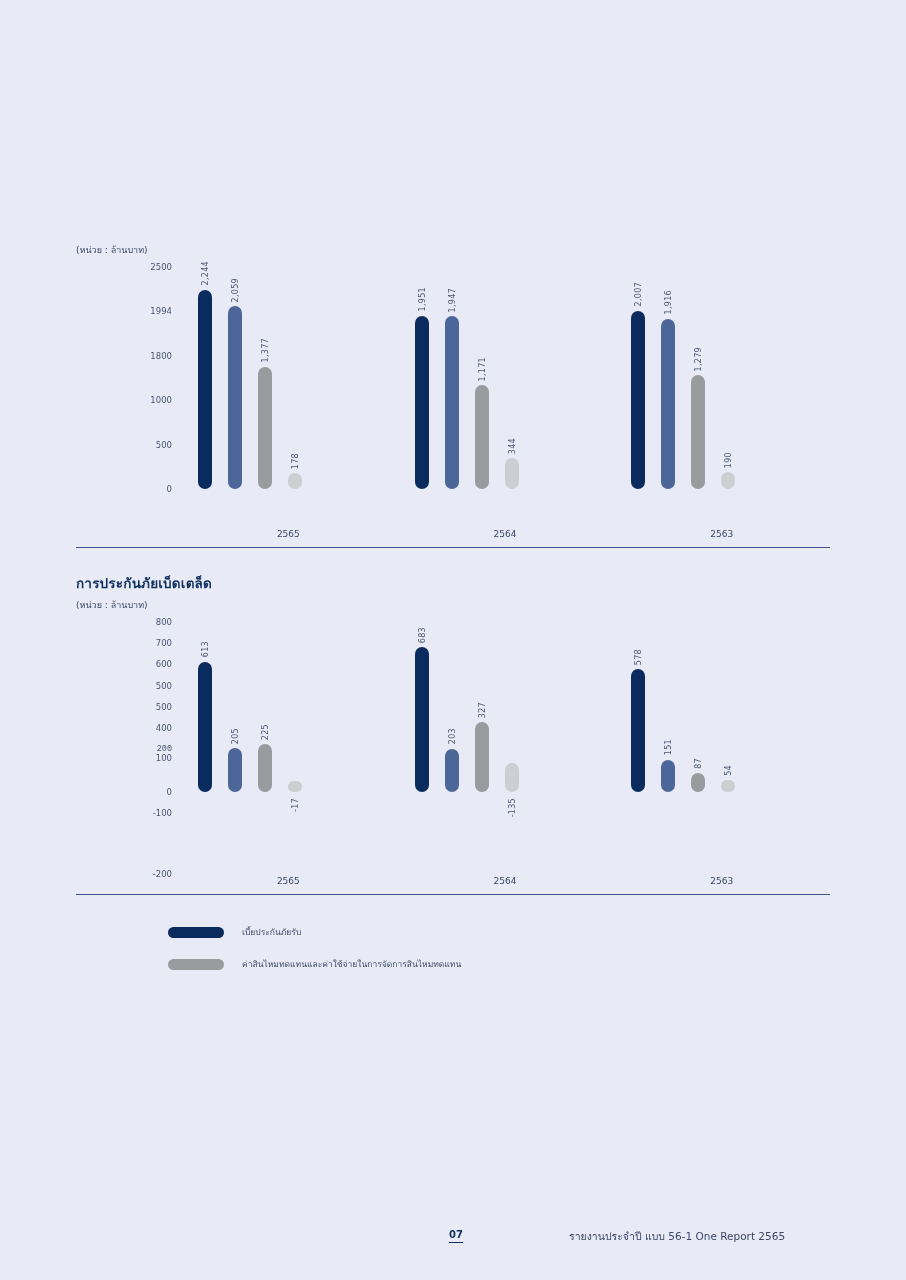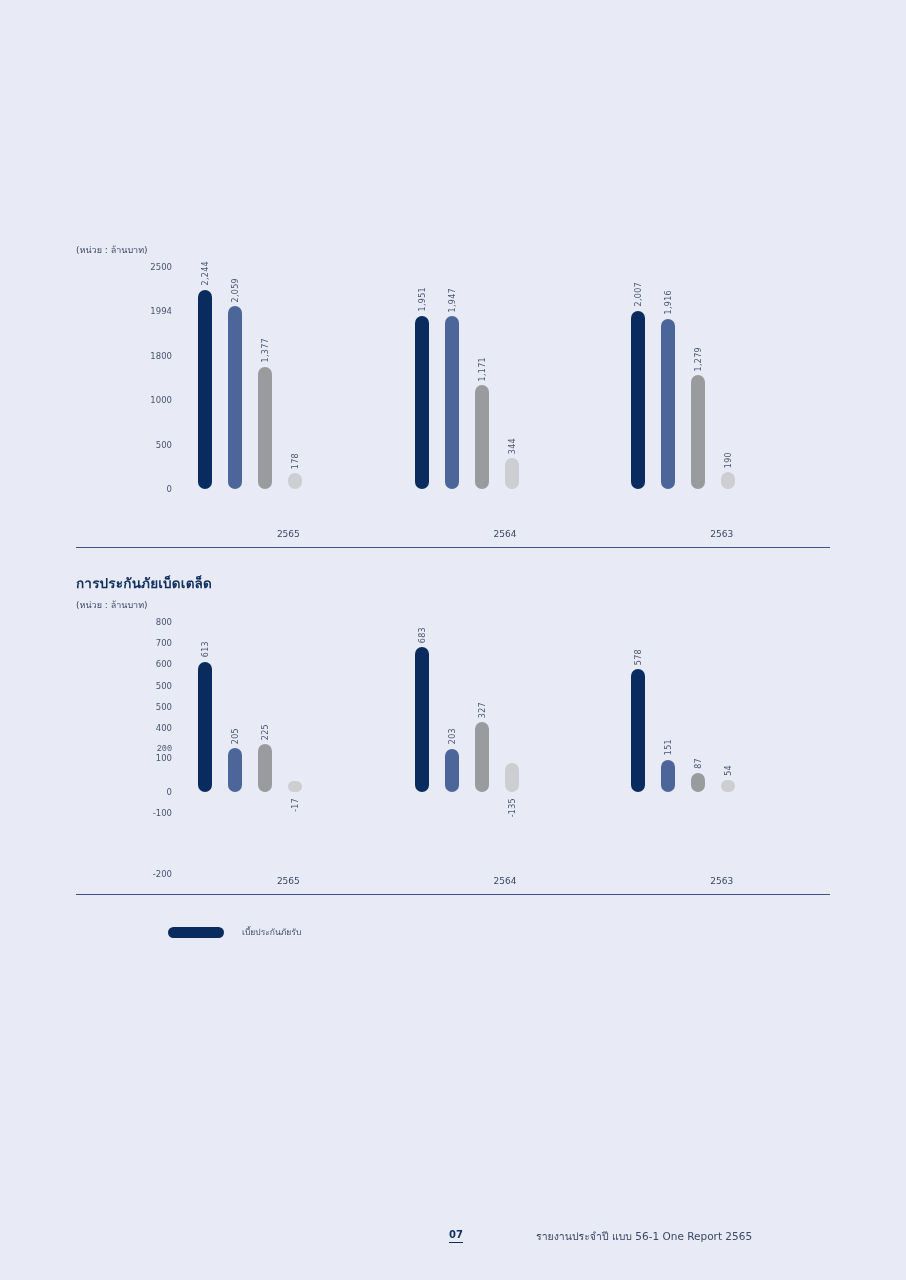--- a/index.html
+++ b/index.html
@@ -161,21 +161,21 @@
     font-size: 10px;
     font-weight: bold;
     color: #12305f;
     border-bottom: 1.5px solid #12305f;
     padding-bottom: 2px;
     line-height: 1;
     text-align: center;
   }
   .footer-text {
     position: absolute;
-    left: 536px;
+    left: 569px;
     font-size: 10.5px;
     color: #3a4766;
     white-space: nowrap;
   }
 </style>
 </head>
 <body>
 
 <div class="page">
 
@@ -303,20 +303,24 @@
           <div class="xlabel">2563</div>
         </div>
     </div>
   </div>
 
   <div class="legend" id="legend" style="top:916px;">
       <div class="legend-row">
         <div class="legend-swatch" style="background: rgb(10, 43, 94);"></div>
         <div class="legend-text">เบี้ยประกันภัยรับ</div>
       </div>
+      <div class="legend-row">
+        <div class="legend-swatch" style="background: rgb(153, 155, 158);"></div>
+        <div class="legend-text">ค่าสินไหมทดแทนและค่าใช้จ่ายในการจัดการสินไหมทดแทน</div>
+      </div>
     </div>
 
   <div class="footer">
     <div class="footer-page">07</div>
     <div class="footer-text">รายงานประจำปี แบบ 56-1 One Report 2565</div>
   </div>
 
 </div>
 
 </body></html>

